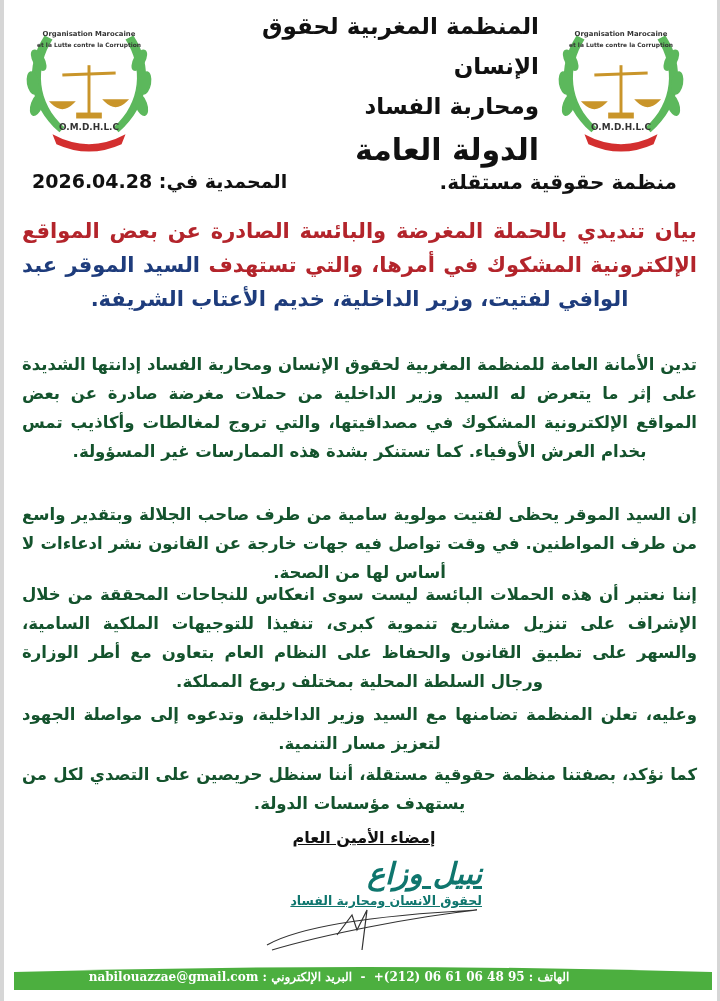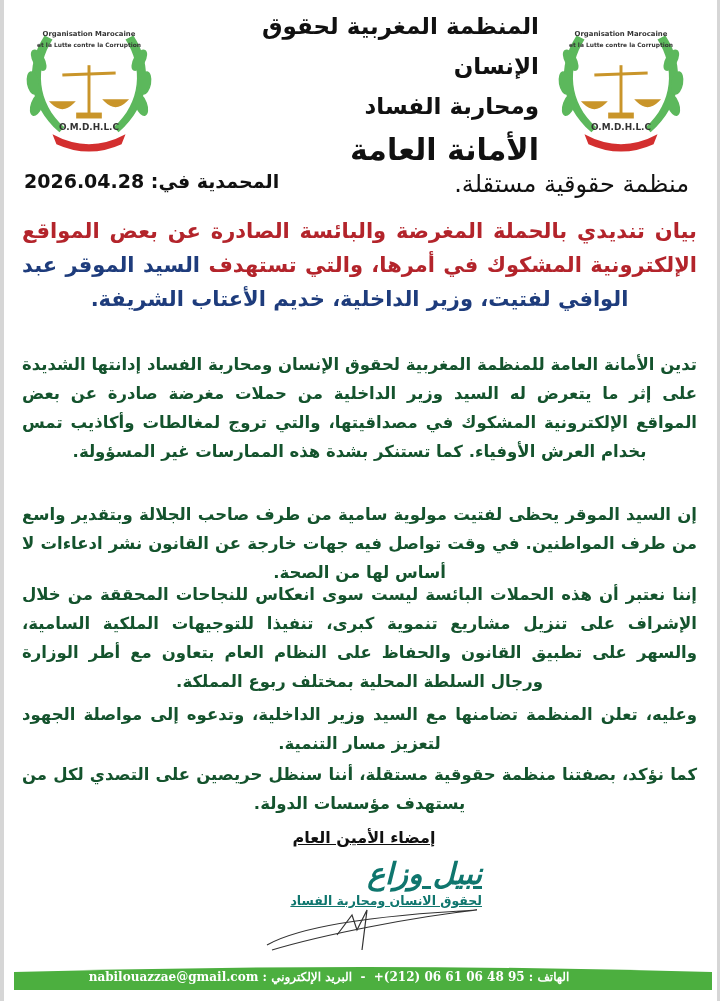--- a/index.html
+++ b/index.html
@@ -13,23 +13,23 @@
   .logo { position: absolute; top: 6px; width: 150px; height: 148px; }
   .logo.left { left: 10px; }
   .logo.right { left: 542px; }
   .logo svg { width: 100%; height: 100%; }
   .head-center { position: absolute; left: 185px; width: 350px; top: 6px; direction: rtl; }
   .head-line1 { font-size: 23px; font-weight: bold; line-height: 40px; }
   .head-line2 { font-size: 23px; font-weight: bold; line-height: 40px; }
   .head-line3 { font-size: 30px; font-weight: bold; line-height: 48px; }
   
   .meta-row { position: absolute; top: 170px; left: 20px; right: 20px; height: 30px; direction: rtl; }
-  .meta-org { position: absolute; right: 8px; top: 0; font-size: 24px; font-weight: normal; }
+  .meta-org { position: absolute; right: 20px; top: 0; font-size: 20px; font-weight: bold; }
   .meta-date { position: absolute; left: 0; top: 0; font-size: 19px; font-weight: bold; }
-  .meta-date .num { direction: ltr; unicode-bidi: embed; }
+  .meta-date .num { direction: ltr; unicode-bidi: embed; margin-left: 8px; }
   
   .title { position: absolute; top: 214px; left: 18px; right: 20px; direction: rtl; text-align: justify; text-align-last: center;
            font-size: 21px; font-weight: bold; line-height: 34px; }
   .title .red { color: #b3242b; }
   .title .blue { color: #1e3c7c; }
   
   .para { position: absolute; left: 18px; right: 20px; direction: rtl; text-align: justify; text-align-last: center;
           font-size: 16.5px; font-weight: bold; line-height: 29px; color: #14532d; }
   .p1 { top: 350px; }
   .p2 { top: 500px; }
@@ -77,21 +77,21 @@
       </g>
       <text x="75" y="126" font-size="9" text-anchor="middle" font-family="DejaVu Sans, sans-serif" font-weight="bold" fill="#333">O.M.D.H.L.C</text>
       <text x="75" y="30" font-size="7" text-anchor="middle" font-family="DejaVu Sans, sans-serif" font-weight="bold" fill="#333">Organisation Marocaine</text>
       <text x="75" y="42" font-size="6" text-anchor="middle" font-family="DejaVu Sans, sans-serif" font-weight="bold" fill="#333">et la Lutte contre la Corruption</text>
     </svg>
   </div>
 
   <div class="head-center">
     <div class="head-line1">المنظمة المغربية لحقوق الإنسان</div>
     <div class="head-line2">ومحاربة الفساد</div>
-    <div class="head-line3">الأمانة العامة</div>
+    <div class="head-line3">الدولة العامة</div>
   </div>
 
   <div class="logo right">
     <svg viewBox="0 0 150 150">
       <g fill="#5cb85c">
         <path d="M30 30 C10 60 12 100 45 128 L50 123 C22 98 20 62 38 34 Z"></path>
         <path d="M120 30 C140 60 138 100 105 128 L100 123 C128 98 130 62 112 34 Z"></path>
         <ellipse cx="24" cy="55" rx="6" ry="12" transform="rotate(-30 24 55)"></ellipse>
         <ellipse cx="18" cy="78" rx="6" ry="12" transform="rotate(-10 18 78)"></ellipse>
         <ellipse cx="22" cy="100" rx="6" ry="12" transform="rotate(20 22 100)"></ellipse>

